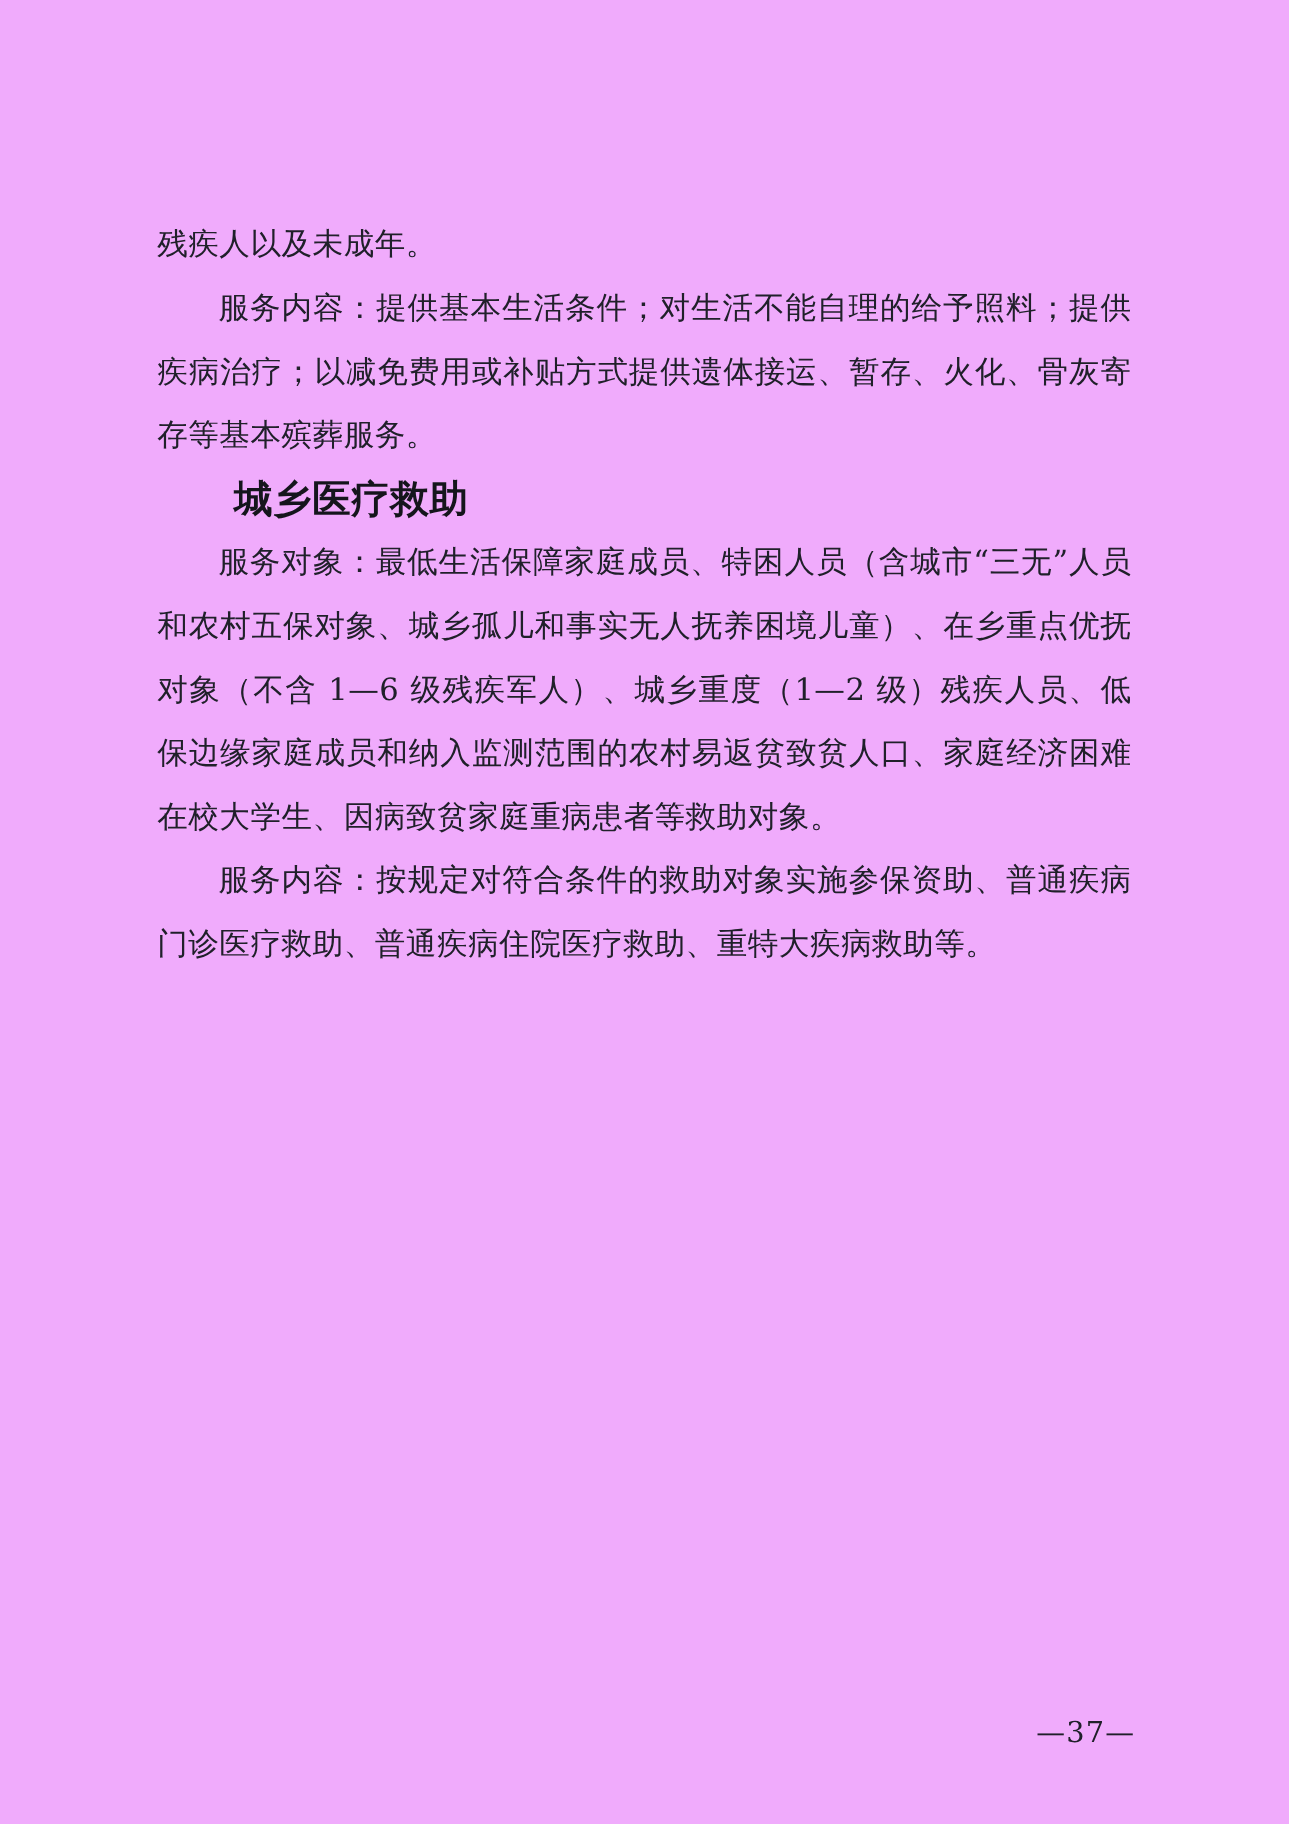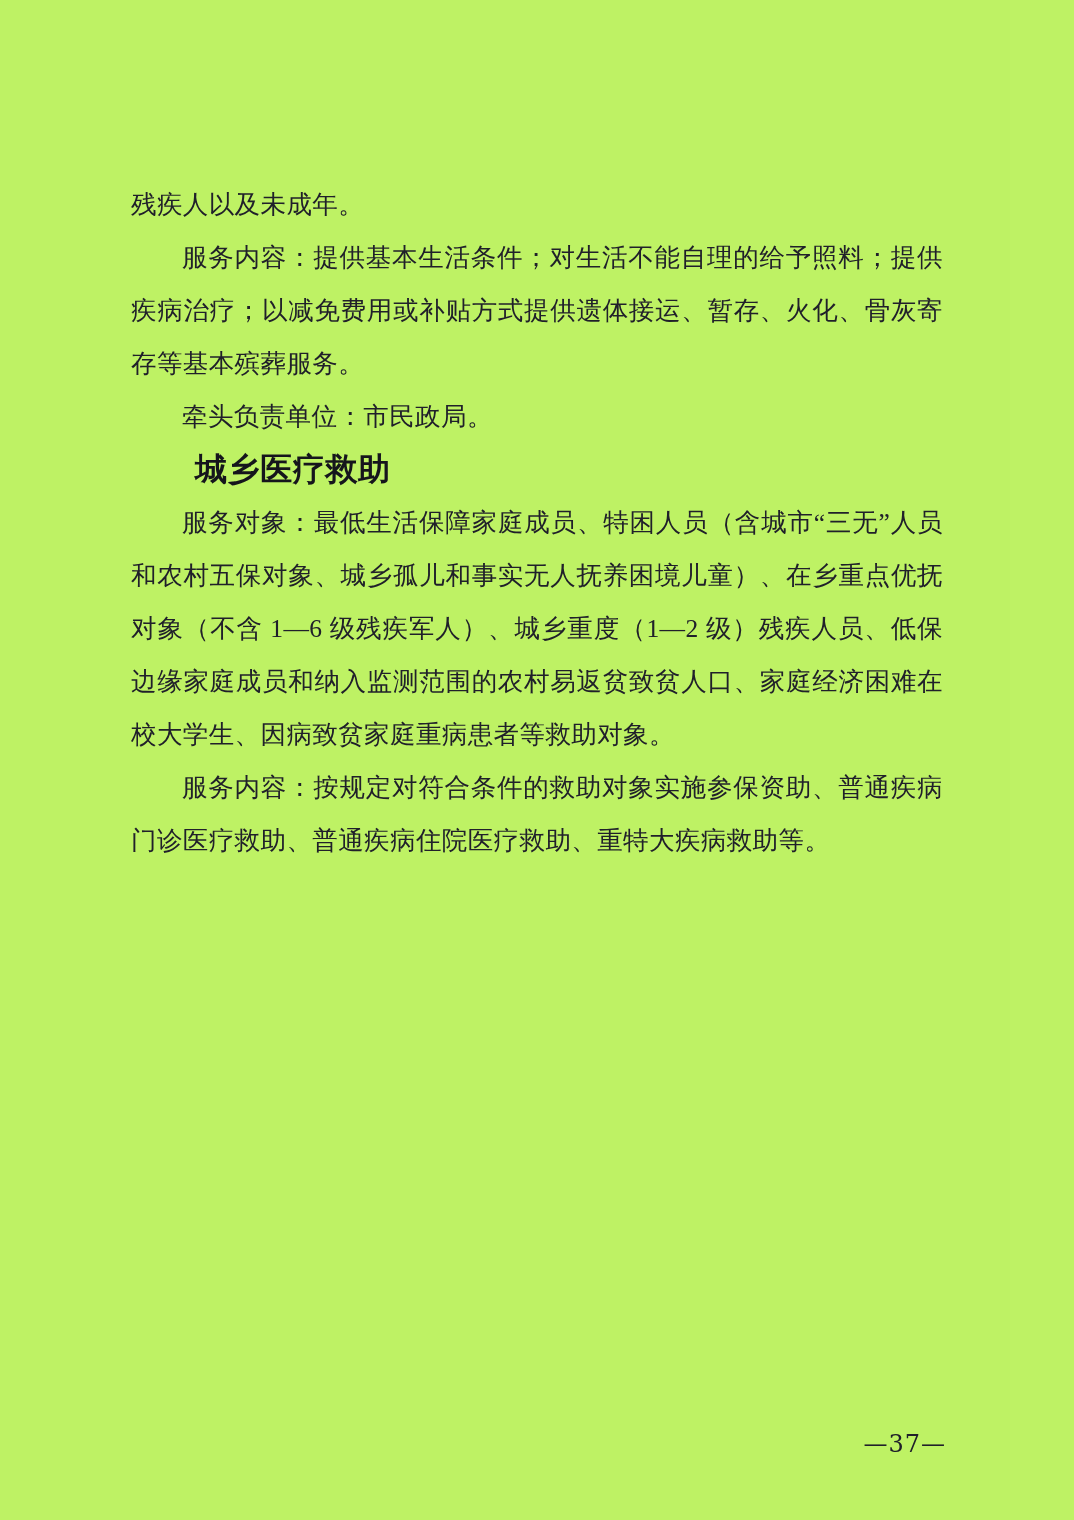--- a/index.html
+++ b/index.html
@@ -14,40 +14,39 @@
     color: #1a1a22;
     position: relative;
     overflow: hidden;
   }
   .page {
     position: absolute;
     left: 0;
     top: 0;
     width: 1074px;
     height: 1520px;
-    background: #bef264;
+    background: #f0abfc;
   }
   .content {
     position: absolute;
     left: 131px;
     top: 178px;
     width: 812px;
   }
   p.para {
     margin: 0 0 0 0;
     font-size: 25.5px;
     line-height: 53px;
     text-align: justify;
     text-justify: inter-ideograph;
     letter-spacing: 0.4px;
     color: #20202a;
   }
   p.indent {
     text-indent: 2em;
-    font-family: Liberation Serif, serif;
   }
   p.heading {
     margin: 0;
     font-size: 32px;
     line-height: 53px;
     text-indent: 2em;
     font-weight: bold;
     letter-spacing: 0.6px;
     color: #15151c;
     font-family: "DejaVu Sans", "Liberation Sans", sans-serif;
@@ -67,21 +66,20 @@
 
 <div class="page">
   <div class="content">
 
     <p class="para">残疾人以及未成年。</p>
 
     <p class="para indent">服务内容：提供基本生活条件；对生活不能自理的给予照料；提供疾病治疗；以减免费用或补贴方式提供遗体接运、暂存、火化、骨灰寄存等基本殡葬服务。</p>
 
 
 
-    <p class="para indent">牵头负责单位：市民政局。</p>
 
 
     <p class="heading">城乡医疗救助</p>
 
     <p class="para indent">服务对象：最低生活保障家庭成员、特困人员（含城市“三无”人员和农村五保对象、城乡孤儿和事实无人抚养困境儿童）、在乡重点优抚对象（不含 1—6 级残疾军人）、城乡重度（1—2 级）残疾人员、低保边缘家庭成员和纳入监测范围的农村易返贫致贫人口、家庭经济困难在校大学生、因病致贫家庭重病患者等救助对象。</p>
 
     <p class="para indent">服务内容：按规定对符合条件的救助对象实施参保资助、普通疾病门诊医疗救助、普通疾病住院医疗救助、重特大疾病救助等。</p>
 
   </div>
 

